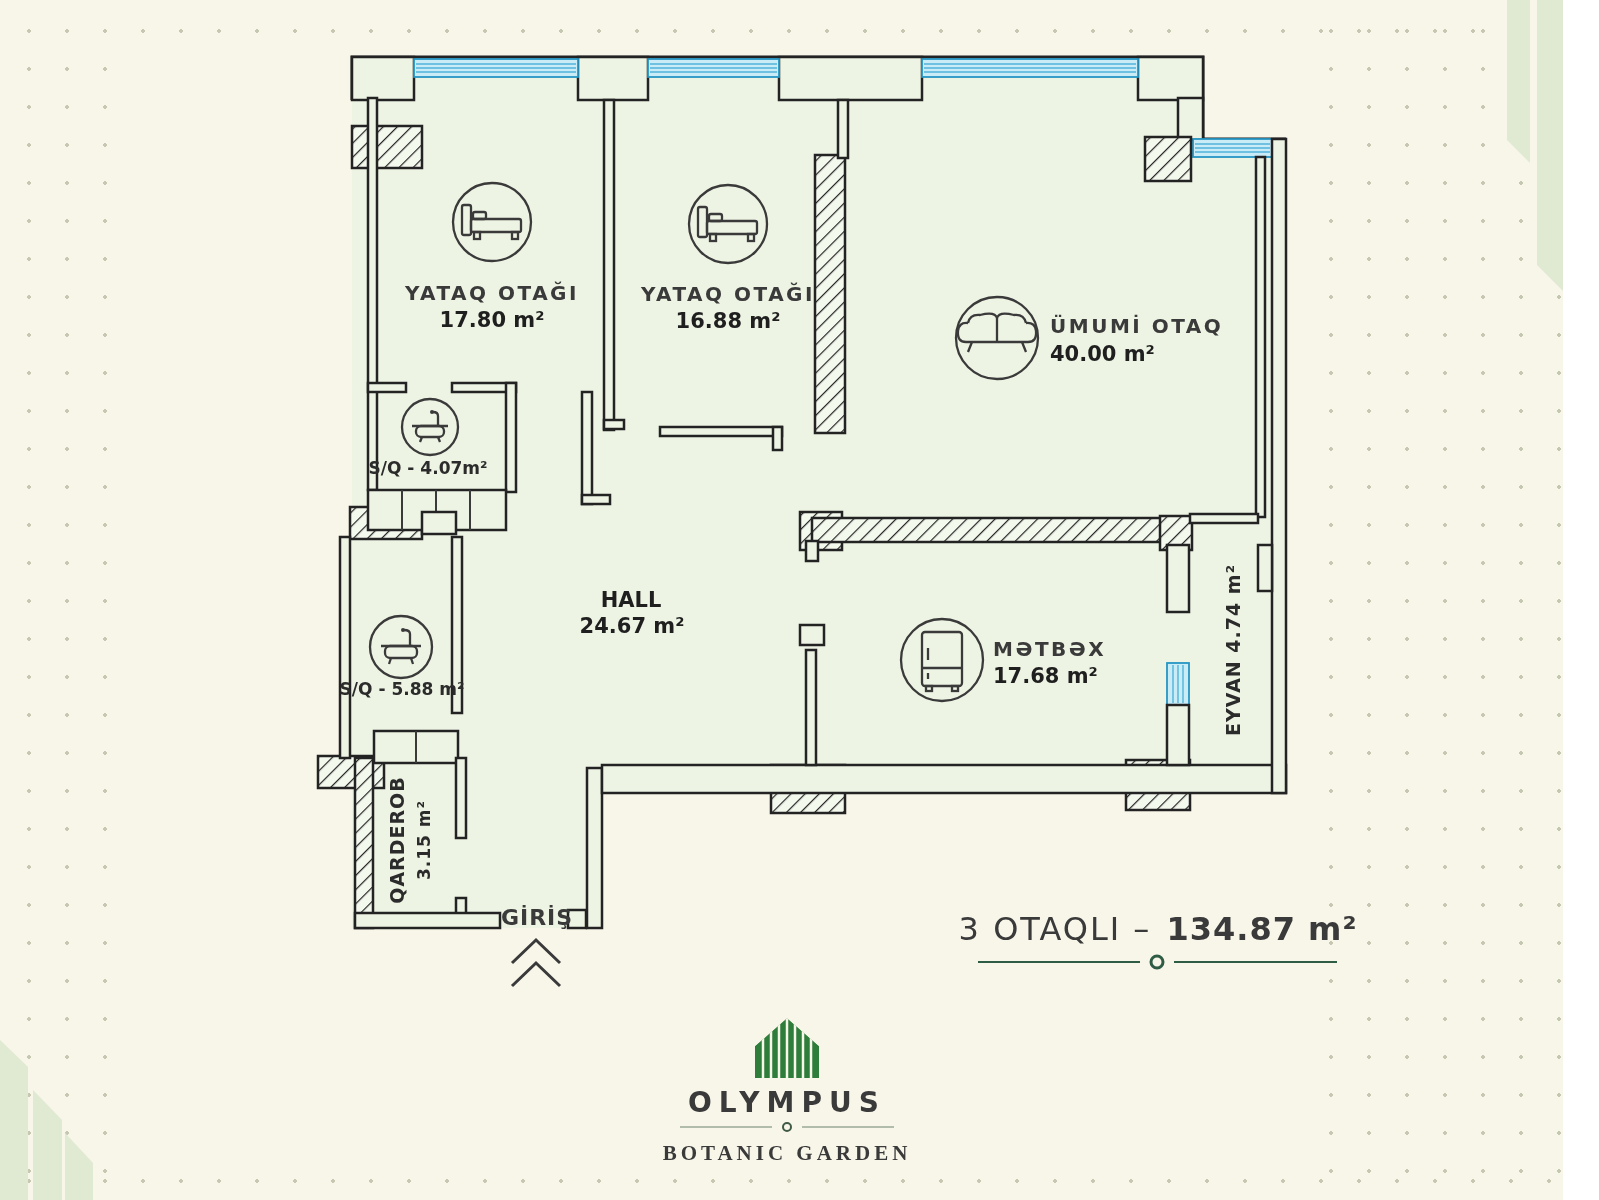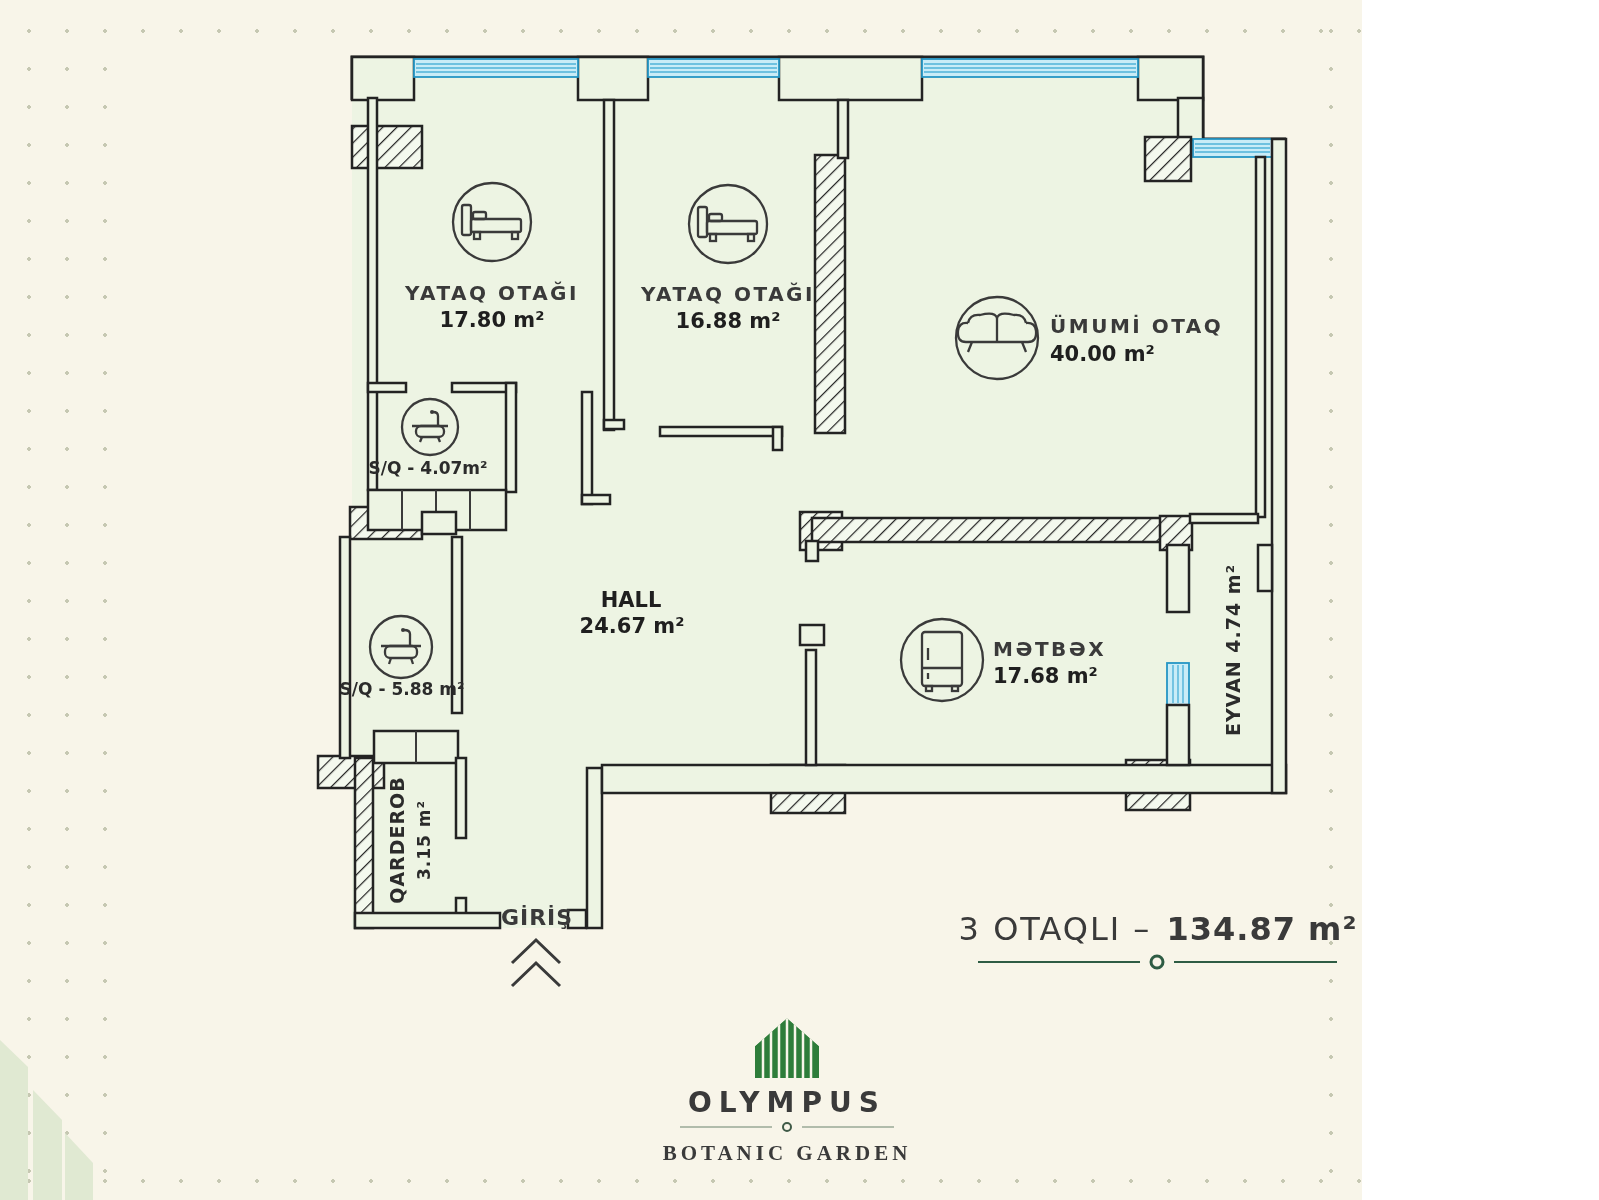--- a/index.html
+++ b/index.html
@@ -1,17 +1,17 @@
 <!DOCTYPE html>
 <html><head>
 <meta charset="utf-8">
 <style>
   html,body{margin:0;padding:0;}
   body{font-family:"DejaVu Sans","Liberation Sans",sans-serif;}
-  .stage{position:relative;width:1362px;height:1200px;background:#f8f5e9;overflow:hidden;}
+  .stage{position:relative;width:1563px;height:1200px;background:#f8f5e9;overflow:hidden;}
   .dots{position:absolute;background-image:radial-gradient(circle,#c6c8b2 1.6px,transparent 2.1px);
         background-size:38px 38px;background-position:10px 12px;}
   .dots.top{left:0;top:0;width:1599px;height:44px;}
   .dots.bottom{left:0;top:1150px;width:1599px;height:50px;}
   .dots.left{left:0;top:0;width:112px;height:1200px;}
   .dots.right{left:1302px;top:0;width:297px;height:1200px;}
   svg{position:absolute;left:0;top:0;}
   .w{fill:#edf4e3;stroke:#232323;stroke-width:2.5;}
   .h{fill:url(#hatch);stroke:#232323;stroke-width:2.5;}
   .ol{fill:none;stroke:#232323;stroke-width:3;}

